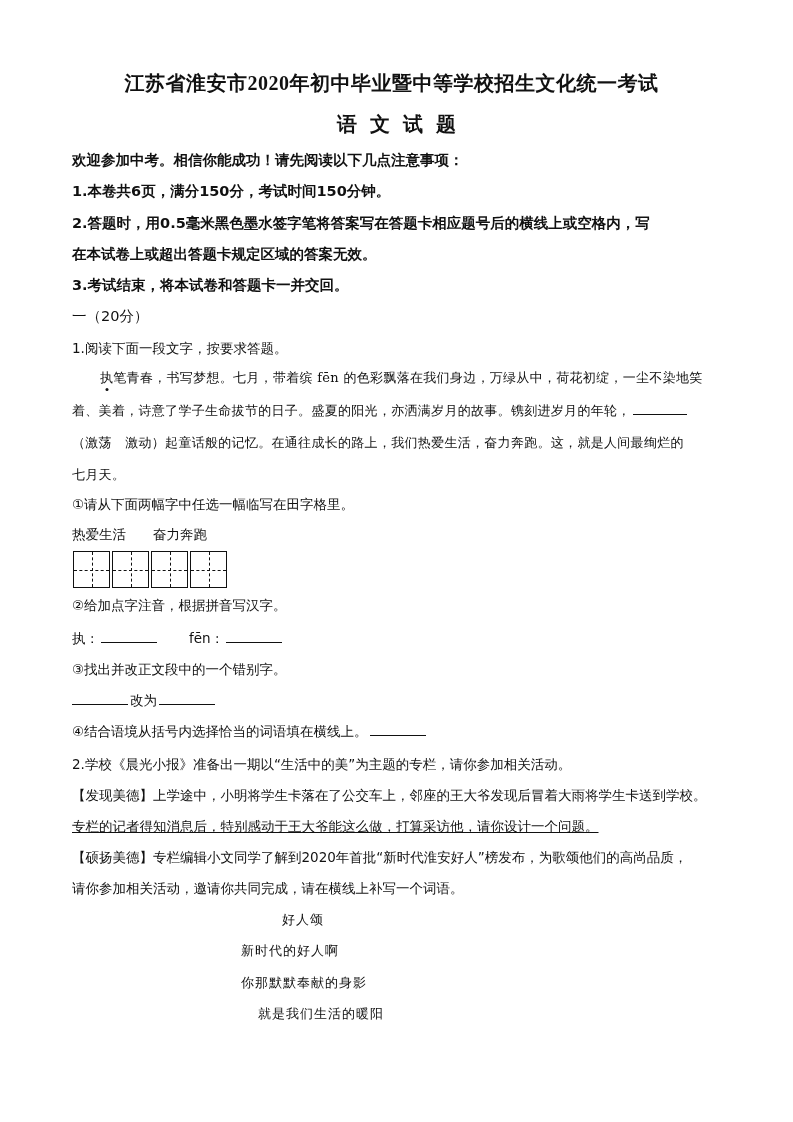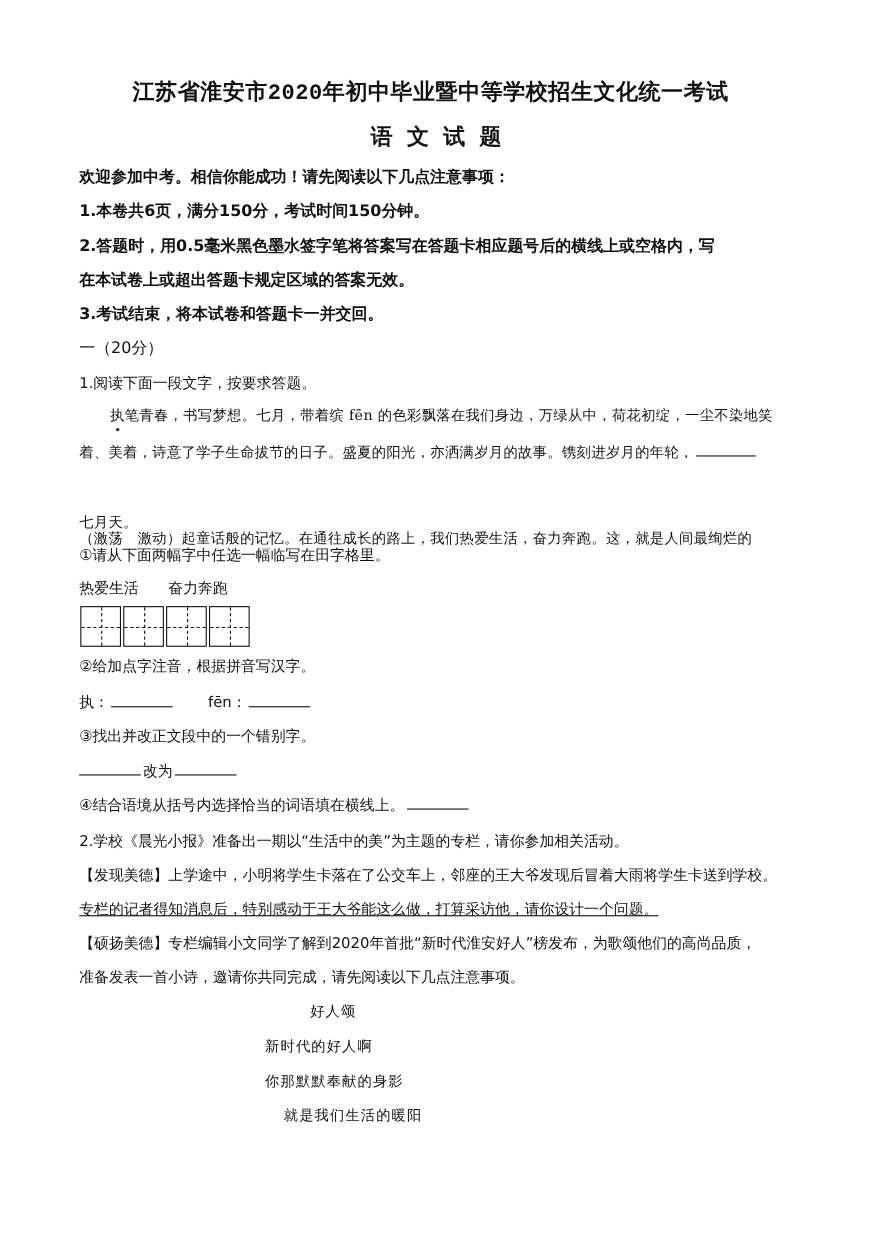--- a/index.html
+++ b/index.html
@@ -1,18 +1,18 @@
 <!DOCTYPE html>
 <html><head>
   <meta charset="utf-8">
   <style>
     html, body { margin: 0; padding: 0; background: #ffffff; }
     body { width: 793px; height: 1122px; position: relative; overflow: hidden; color: #111; font-family: "DejaVu Serif", "Liberation Serif", serif; }
     .abs { position: absolute; white-space: nowrap; }
-    .title { left: 0; width: 783px; text-align: center; top: 70px; font-size: 20px; font-weight: bold; font-family: Liberation Mono, monospace; letter-spacing: 0.5px; }
+    .title { left: 0; width: 783px; text-align: center; top: 70px; font-size: 20px; font-weight: bold; font-family: Liberation Serif, serif; letter-spacing: 0.5px; }
     .subtitle { left: 0; width: 793px; text-align: center; top: 111px; font-size: 20px; font-weight: bold; font-family: "DejaVu Sans", sans-serif; word-spacing: 6px; }
     .bold { font-weight: bold; font-family: "DejaVu Sans", sans-serif; font-size: 14.5px; left: 72px; }
     .q { left: 72px; font-size: 13.5px; font-family: "DejaVu Sans", sans-serif; }
     .p { left: 72px; font-size: 13px; font-family: "DejaVu Serif", serif; letter-spacing: 0.3px; }
     .blank { display: inline-block; width: 56px; border-bottom: 1px solid #111; height: 12px; vertical-align: baseline; margin: 0 2px; }
     .dot { position: relative; }
     .dot::after { content: ""; position: absolute; left: 50%; bottom: -6px; width: 3px; height: 3px; border-radius: 50%; background: #111; transform: translateX(-50%); }
     .grid { position: absolute; left: 73px; top: 551px; display: flex; gap: 2px; }
     .cell { width: 37px; height: 37px; border: 1px solid #111; position: relative; box-sizing: border-box; }
     .cell::before { content: ""; position: absolute; left: 50%; top: 0; bottom: 0; border-left: 1px dashed #111; }
@@ -29,21 +29,21 @@
 <div class="abs bold" style="top:182px;">1.本卷共6页，满分150分，考试时间150分钟。</div>
 <div class="abs bold" style="top:214px;">2.答题时，用0.5毫米黑色墨水签字笔将答案写在答题卡相应题号后的横线上或空格内，写</div>
 <div class="abs bold" style="top:245px;">在本试卷上或超出答题卡规定区域的答案无效。</div>
 <div class="abs bold" style="top:276px;">3.考试结束，将本试卷和答题卡一并交回。</div>
 <div class="abs bold" style="top:307px;font-weight:normal;">一（20分）</div>
 
 <div class="abs q" style="top:340px;">1.阅读下面一段文字，按要求答题。</div>
 
 <div class="abs p" style="top:369px;left:100px;"><span class="dot">执</span><span>笔青春，书写梦想。七月，带着缤 fēn 的色彩飘落在我们身边，万绿从中，荷花初绽，一尘不染地笑</span></div>
 <div class="abs p" style="top:402px;"><span>着、美着，诗意了学子生命拔节的日子。盛夏的阳光，亦洒满岁月的故事。镌刻进岁月的年轮，</span><span class="blank" style="width:54px;"></span></div>
-<div class="abs p" style="top:434px;margin-top:47px;">（激荡　激动）起童话般的记忆。在通往成长的路上，我们热爱生活，奋力奔跑。这，就是人间最绚烂的</div>
+<div class="abs p" style="top:434px;">（激荡　激动）起童话般的记忆。在通往成长的路上，我们热爱生活，奋力奔跑。这，就是人间最绚烂的</div>
 <div class="abs p" style="top:466px;">七月天。</div>
 
 <div class="abs q" style="top:496px;">①请从下面两幅字中任选一幅临写在田字格里。</div>
 <div class="abs q" style="top:526px;">热爱生活　　奋力奔跑</div>
 <div class="grid">
   <div class="cell"></div>
   <div class="cell"></div>
   <div class="cell"></div>
   <div class="cell"></div>
 </div>
@@ -53,18 +53,18 @@
 
 <div class="abs q" style="top:661px;">③找出并改正文段中的一个错别字。</div>
 <div class="abs q" style="top:692px;"><span class="blank" style="margin-left:0;"></span><span>改为</span><span class="blank"></span></div>
 
 <div class="abs q" style="top:723px;"><span>④结合语境从括号内选择恰当的词语填在横线上。</span><span class="blank"></span></div>
 
 <div class="abs q" style="top:756px;">2.学校《晨光小报》准备出一期以“生活中的美”为主题的专栏，请你参加相关活动。</div>
 <div class="abs q" style="top:787px;">【发现美德】上学途中，小明将学生卡落在了公交车上，邻座的王大爷发现后冒着大雨将学生卡送到学校。</div>
 <div class="abs q" style="top:818px;text-decoration:underline;">专栏的记者得知消息后，特别感动于王大爷能这么做，打算采访他，请你设计一个问题。</div>
 <div class="abs q" style="top:849px;">【硕扬美德】专栏编辑小文同学了解到2020年首批“新时代淮安好人”榜发布，为歌颂他们的高尚品质，</div>
-<div class="abs q" style="top:880px;">准备发表一首小诗，邀请你共同完成，请先阅读以下几点注意事项。</div>
+<div class="abs q" style="top:880px;">请你参加相关活动，邀请你共同完成，请在横线上补写一个词语。</div>
 
 <div class="abs poem" style="top:911px;left:282px;">好人颂</div>
 <div class="abs poem" style="top:942px;left:241px;">新时代的好人啊</div>
 <div class="abs poem" style="top:974px;left:241px;">你那默默奉献的身影</div>
 <div class="abs poem" style="top:1005px;left:241px;margin-left:17px;">就是我们生活的暖阳</div>
 
 </body></html>

